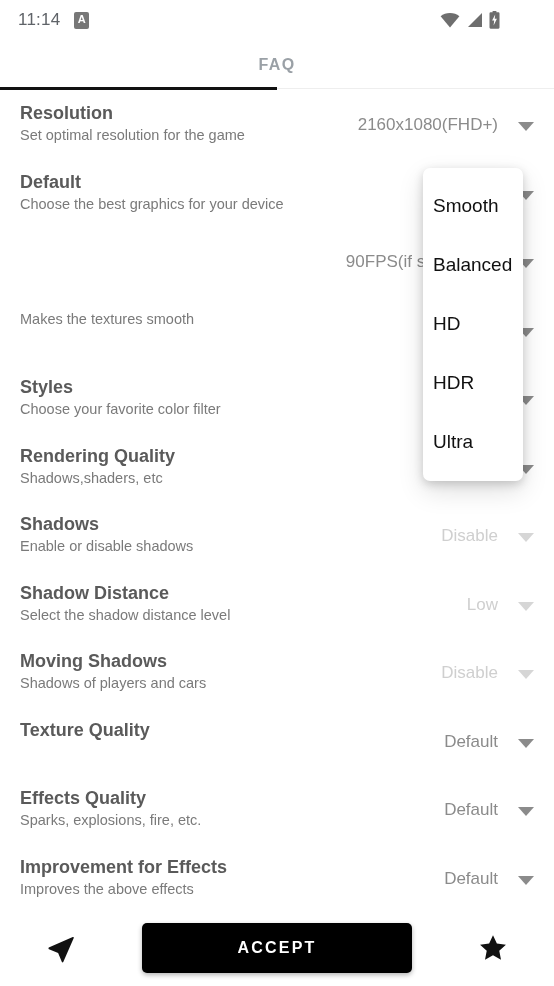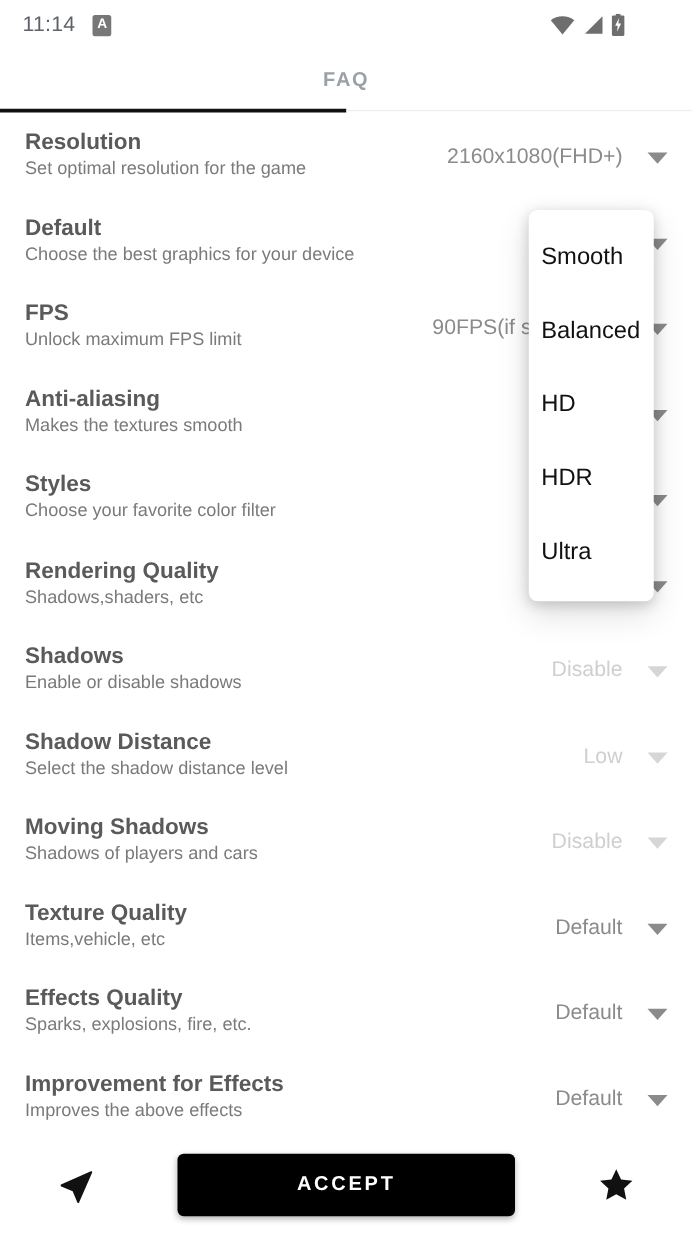--- a/index.html
+++ b/index.html
@@ -221,31 +221,26 @@
     <div class="row">
       <div class="row-texts">
         <div class="row-title">Default</div>
         <div class="row-sub">Choose the best graphics for your device</div>
       </div>
       <div class="row-value">Smooth</div>
       <div class="caret"></div>
     </div>
 
     <div class="row">
-      <div class="row-texts">
-        <div class="row-title">FPS</div>
-        <div class="row-sub">Unlock maximum FPS limit</div>
-      </div>
       <div class="row-value">90FPS(if supported)</div>
       <div class="caret"></div>
     </div>
 
     <div class="row">
       <div class="row-texts">
-        <div class="row-title">Anti-aliasing</div>
         <div class="row-sub">Makes the textures smooth</div>
       </div>
       <div class="row-value">Disable</div>
       <div class="caret"></div>
     </div>
 
     <div class="row">
       <div class="row-texts">
         <div class="row-title">Styles</div>
         <div class="row-sub">Choose your favorite color filter</div>
@@ -286,21 +281,20 @@
         <div class="row-title">Moving Shadows</div>
         <div class="row-sub">Shadows of players and cars</div>
       </div>
       <div class="row-value">Disable</div>
       <div class="caret"></div>
     </div>
 
     <div class="row">
       <div class="row-texts">
         <div class="row-title">Texture Quality</div>
-        <div class="row-sub">Items,vehicle, etc</div>
       </div>
       <div class="row-value">Default</div>
       <div class="caret"></div>
     </div>
 
     <div class="row">
       <div class="row-texts">
         <div class="row-title">Effects Quality</div>
         <div class="row-sub">Sparks, explosions, fire, etc.</div>
       </div>

